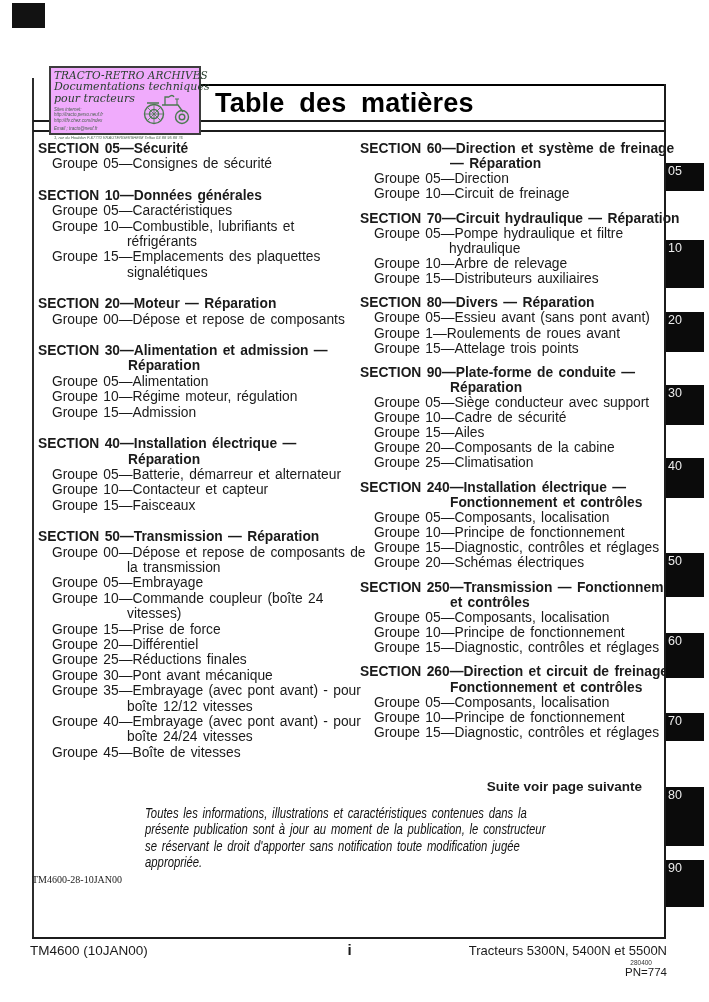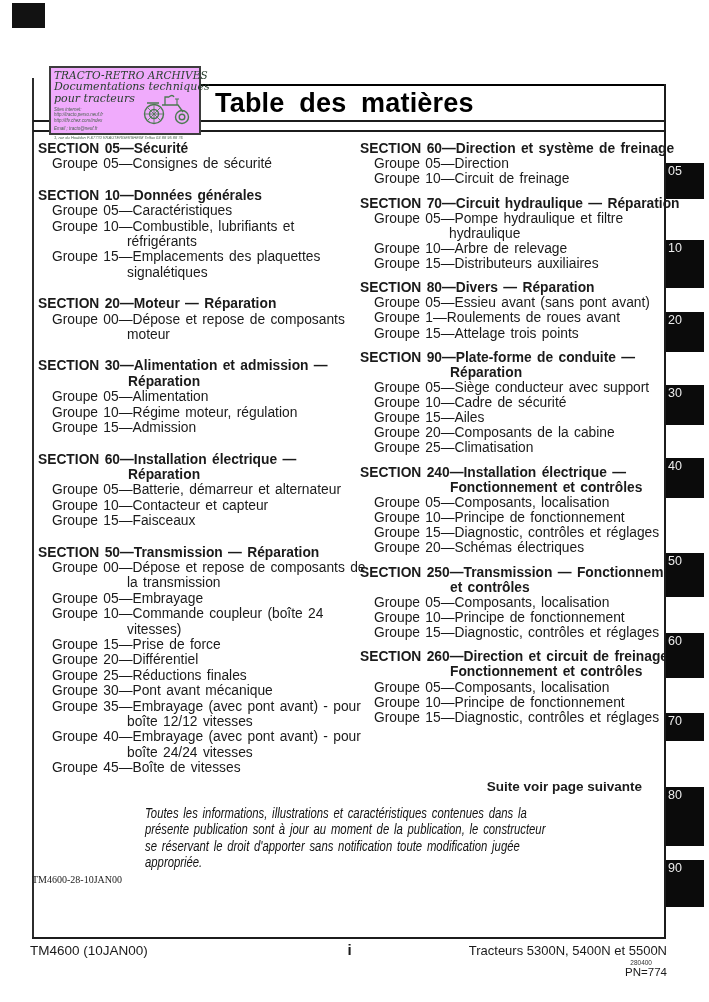--- a/index.html
+++ b/index.html
@@ -112,31 +112,30 @@
       <div class="sec-line">SECTION 10—Données générales</div>
       <div class="grp-line">Groupe 05—Caractéristiques</div>
       <div class="grp-line">Groupe 10—Combustible, lubrifiants et</div>
       <div class="grp-line cont">réfrigérants</div>
       <div class="grp-line">Groupe 15—Emplacements des plaquettes</div>
       <div class="grp-line cont">signalétiques</div>
     </div>
     <div class="toc-section">
       <div class="sec-line">SECTION 20—Moteur — Réparation</div>
       <div class="grp-line">Groupe 00—Dépose et repose de composants</div>
-      <div class="grp-line cont">moteur</div>
     </div>
     <div class="toc-section">
       <div class="sec-line">SECTION 30—Alimentation et admission —</div>
       <div class="sec-line cont">Réparation</div>
       <div class="grp-line">Groupe 05—Alimentation</div>
       <div class="grp-line">Groupe 10—Régime moteur, régulation</div>
       <div class="grp-line">Groupe 15—Admission</div>
     </div>
     <div class="toc-section">
-      <div class="sec-line">SECTION 60—Installation électrique —</div>
+      <div class="sec-line">SECTION 40—Installation électrique —</div>
       <div class="sec-line cont">Réparation</div>
       <div class="grp-line">Groupe 05—Batterie, démarreur et alternateur</div>
       <div class="grp-line">Groupe 10—Contacteur et capteur</div>
       <div class="grp-line">Groupe 15—Faisceaux</div>
     </div>
     <div class="toc-section">
       <div class="sec-line">SECTION 50—Transmission — Réparation</div>
       <div class="grp-line">Groupe 00—Dépose et repose de composants de</div>
       <div class="grp-line cont">la transmission</div>
       <div class="grp-line">Groupe 05—Embrayage</div>
@@ -149,20 +148,21 @@
       <div class="grp-line">Groupe 35—Embrayage (avec pont avant) - pour</div>
       <div class="grp-line cont">boîte 12/12 vitesses</div>
       <div class="grp-line">Groupe 40—Embrayage (avec pont avant) - pour</div>
       <div class="grp-line cont">boîte 24/24 vitesses</div>
       <div class="grp-line">Groupe 45—Boîte de vitesses</div>
     </div>
   </div>
 <div class="toc-col col-r">
     <div class="toc-section">
       <div class="sec-line">SECTION 60—Direction et système de freinage</div>
+      <div class="sec-line cont">— Réparation</div>
       <div class="grp-line">Groupe 05—Direction</div>
       <div class="grp-line">Groupe 10—Circuit de freinage</div>
     </div>
     <div class="toc-section">
       <div class="sec-line">SECTION 70—Circuit hydraulique — Réparation</div>
       <div class="grp-line">Groupe 05—Pompe hydraulique et filtre</div>
       <div class="grp-line cont">hydraulique</div>
       <div class="grp-line">Groupe 10—Arbre de relevage</div>
       <div class="grp-line">Groupe 15—Distributeurs auxiliaires</div>
     </div>
@@ -216,21 +216,21 @@
 
 <div class="abs doc-code">TM4600-28-10JAN00</div>
 
 <div class="abs footer-left">TM4600 (10JAN00)</div>
 <div class="abs footer-center">i</div>
 <div class="abs footer-right">Tracteurs 5300N, 5400N et 5500N</div>
 <div class="abs footer-small">280400</div>
 <div class="abs footer-pn">PN=774</div>
 
 <div>
-    <div class="tab" style="top: 163px; height: 36px;">05</div>
+    <div class="tab" style="top: 163px; height: 28px;">05</div>
     <div class="tab" style="top: 240px; height: 48px;">10</div>
     <div class="tab" style="top: 312px; height: 40px;">20</div>
     <div class="tab" style="top: 385px; height: 40px;">30</div>
     <div class="tab" style="top: 458px; height: 40px;">40</div>
     <div class="tab" style="top: 553px; height: 44px;">50</div>
     <div class="tab" style="top: 633px; height: 45px;">60</div>
     <div class="tab" style="top: 713px; height: 28px;">70</div>
     <div class="tab" style="top: 787px; height: 59px;">80</div>
     <div class="tab" style="top: 860px; height: 47px;">90</div>
   </div>

